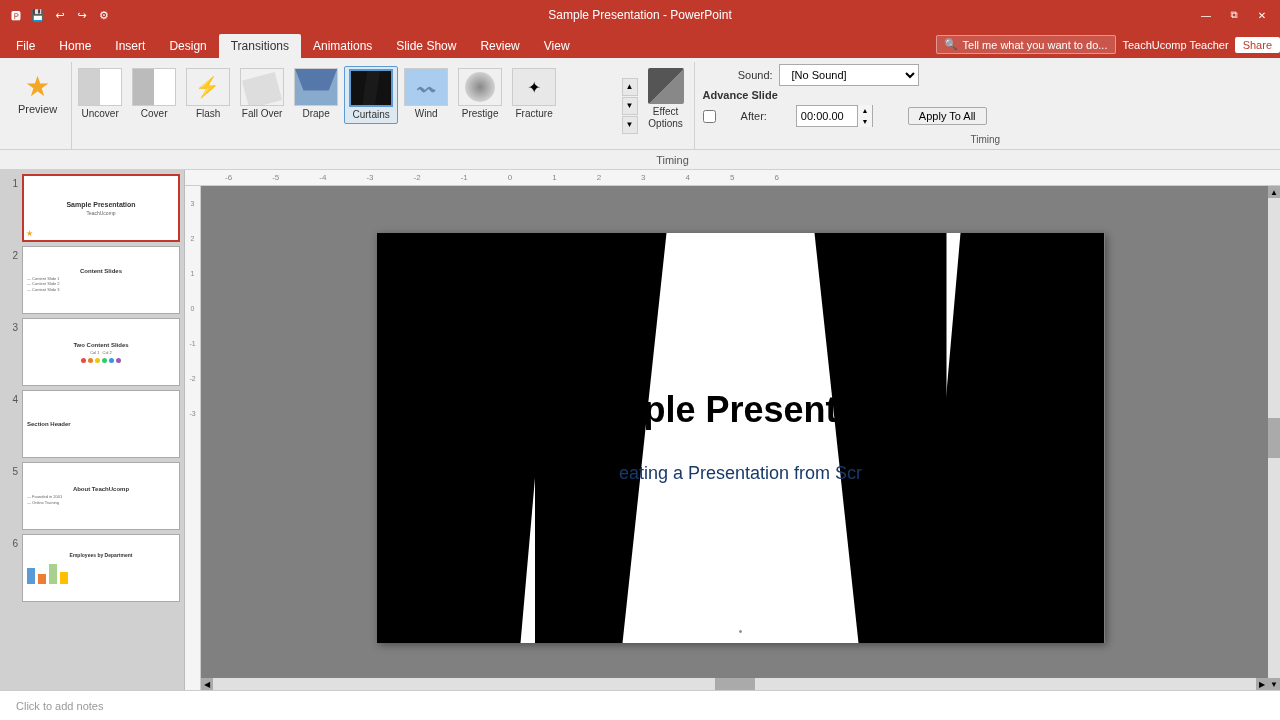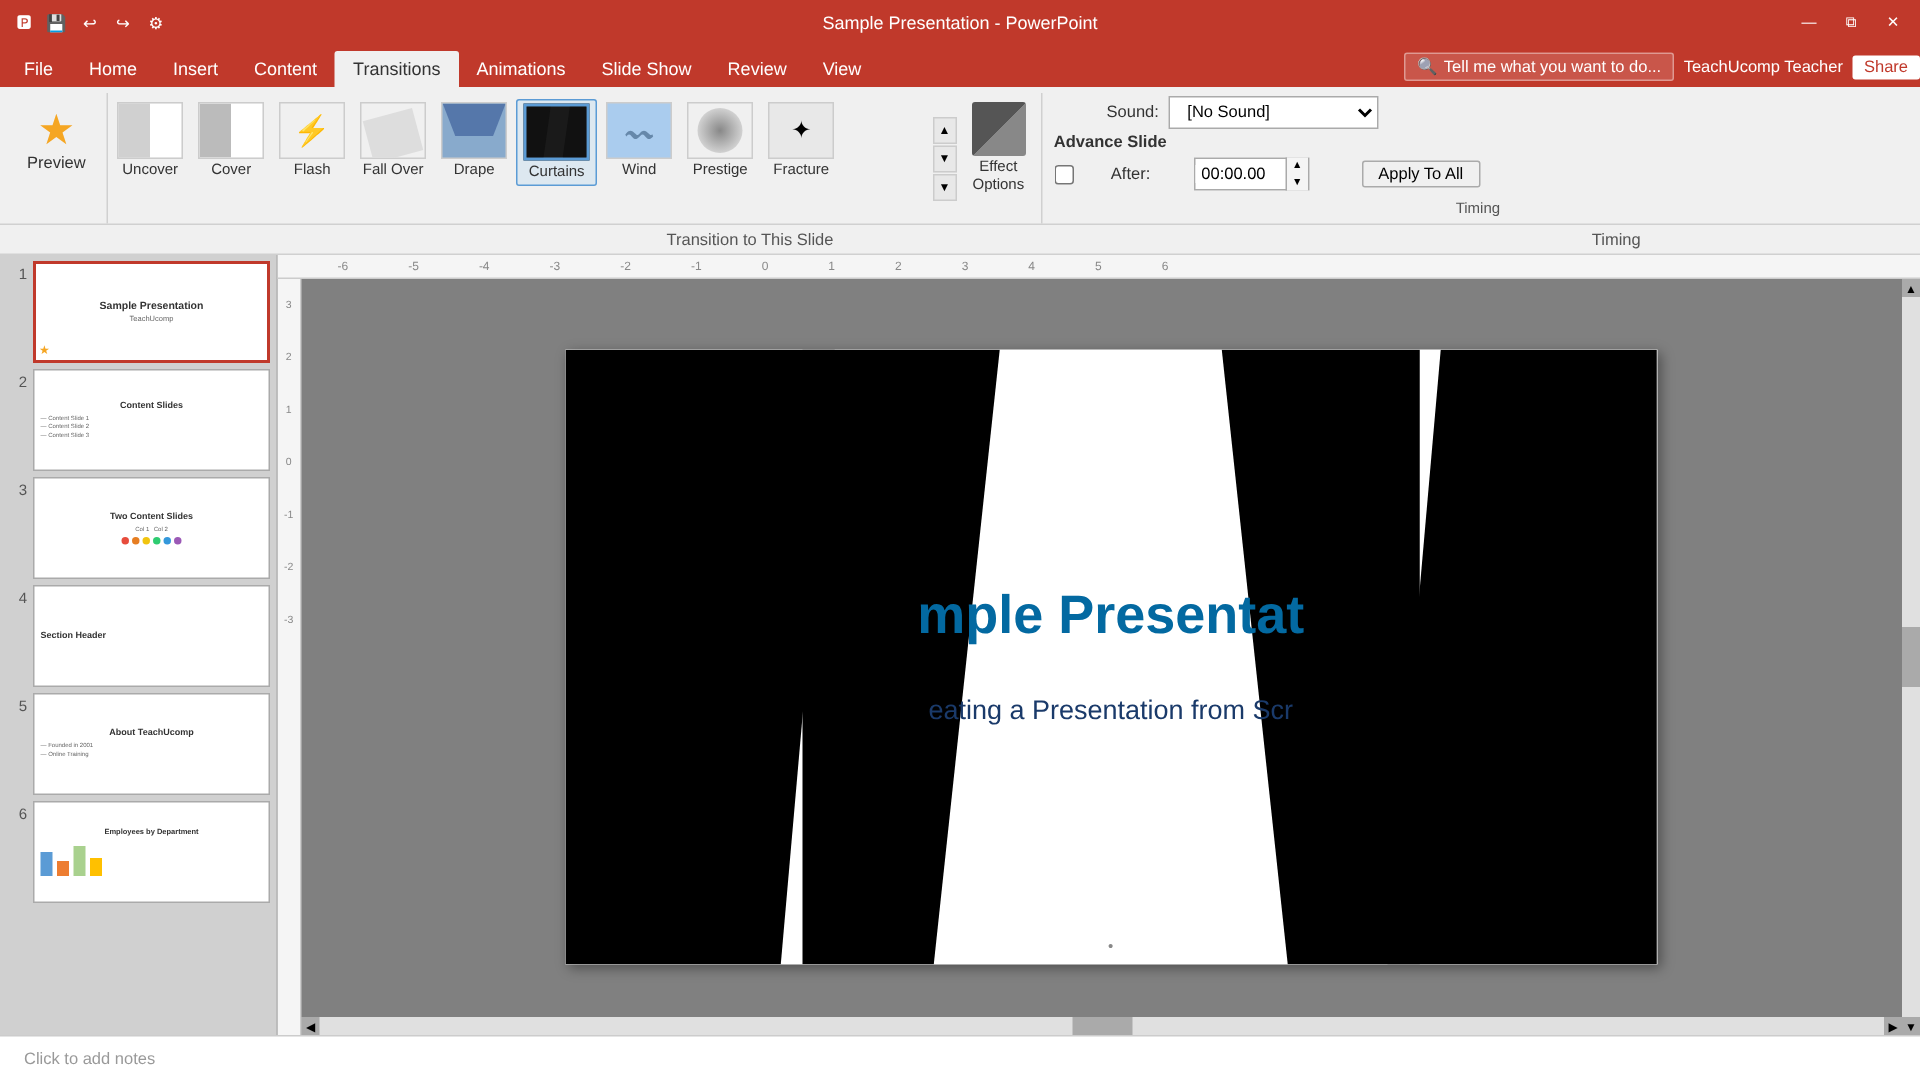--- a/index.html
+++ b/index.html
@@ -345,21 +345,21 @@
       clip-path: polygon(20% 0, 100% 0, 100% 100%, 0 100%);
     }
 
     .slide-title-text {
       position: absolute;
       top: 38%;
       left: 50%;
       transform: translateX(-50%);
       font-size: 36px;
       font-weight: bold;
-      color: #0369a1;
+      color: #000000;
       white-space: nowrap;
     }
     .slide-subtitle-text {
       position: absolute;
       top: 56%;
       left: 50%;
       transform: translateX(-50%);
       font-size: 18px;
       color: #1a3a6a;
       white-space: nowrap;
@@ -401,21 +401,21 @@
     <span class="win-btn">—</span>
     <span class="win-btn">⧉</span>
     <span class="win-btn">✕</span>
   </div>
 </div>
 
 <div id="ribbon-tabs">
   <div class="ribbon-tab">File</div>
   <div class="ribbon-tab">Home</div>
   <div class="ribbon-tab">Insert</div>
-  <div class="ribbon-tab">Content</div>
+  <div class="ribbon-tab">Design</div>
   <div class="ribbon-tab active">Transitions</div>
   <div class="ribbon-tab">Animations</div>
   <div class="ribbon-tab">Slide Show</div>
   <div class="ribbon-tab">Review</div>
   <div class="ribbon-tab">View</div>
   <div style="flex:1"></div>
   <div style="display:flex;align-items:center;gap:6px;padding-bottom:4px;color:white;font-size:11px;">
     <span style="background:rgba(255,255,255,0.15);border:1px solid rgba(255,255,255,0.4);padding:2px 8px;border-radius:2px;display:flex;align-items:center;gap:4px;cursor:text;">
       <span>🔍</span>
       <span>Tell me what you want to do...</span>
@@ -532,21 +532,20 @@
         </div>
       </div>
       <button style="margin-left:10px;padding:2px 10px;font-size:11px;cursor:pointer;background:#f0f0f0;border:1px solid #aaa;border-radius:2px;">Apply To All</button>
     </div>
     <div class="timing-group-label">Timing</div>
   </div>
 </div>
 
 <div id="section-labels">
   <div style="width:65px;"></div>
-  <div class="section-label transitions-section" style="width:750px;font-size:11px;color:#555;">Transition to This Slide</div>
   <div class="section-label timing-section">Timing</div>
 </div>
 
 <div id="main-area">
 
   <div id="slide-panel">
 
     <div class="slide-item">
       <span class="slide-number">1</span>
       <div class="slide-thumb selected">

